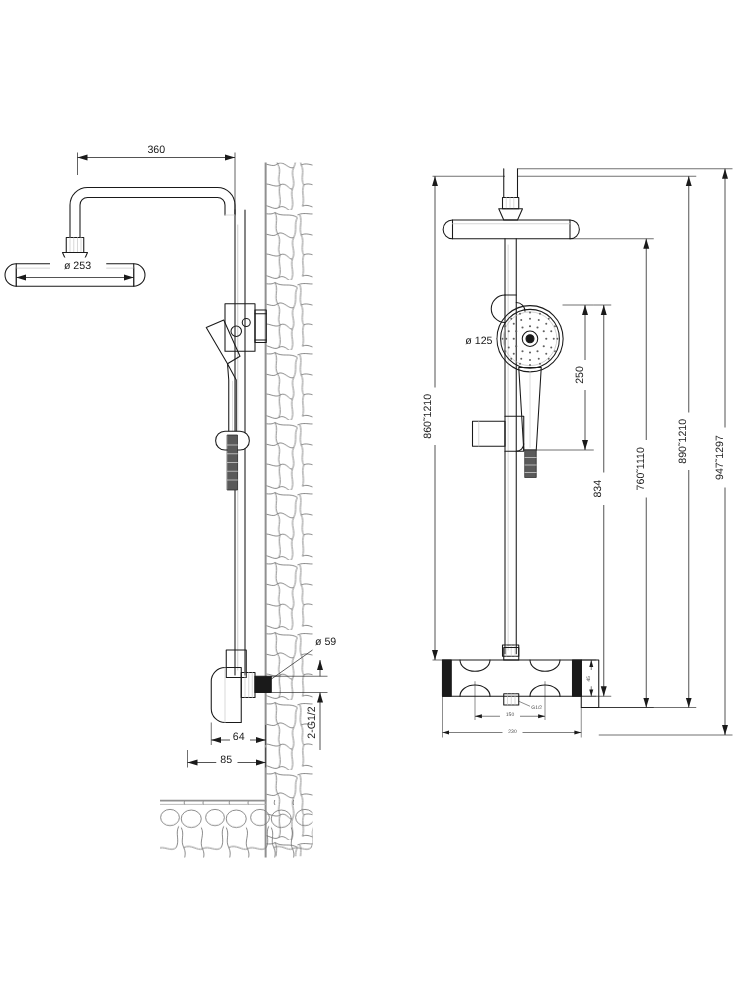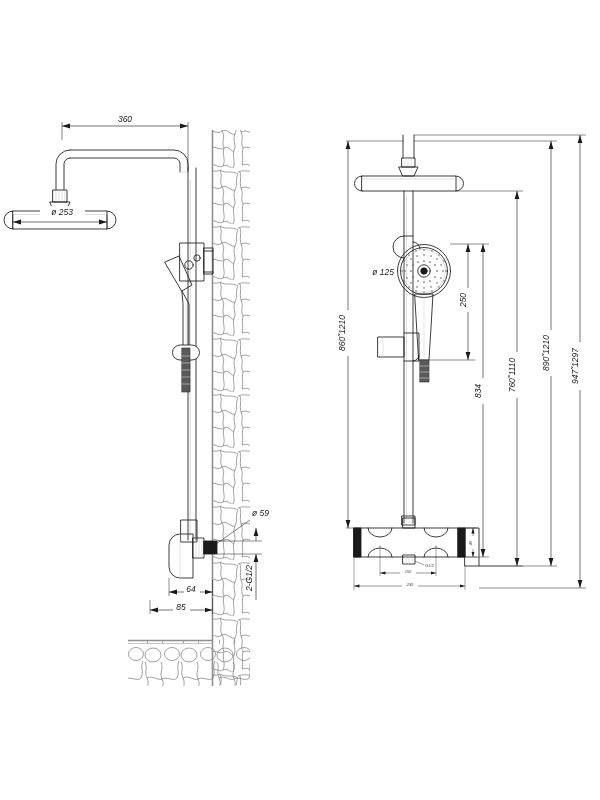--- a/index.html
+++ b/index.html
@@ -1,21 +1,21 @@
 <!DOCTYPE html>
 <html><head>
 <meta charset="utf-8">
 <style>
   html,body{margin:0;padding:0;background:#ffffff;}
   body{
     width:600px;height:800px;overflow:hidden;
     font-family:"Liberation Sans", sans-serif;
     color:#1a1a1a;
   }
-  #sheet{position:relative;width:600px;height:692px;background:#0ea5e9;font-style:italic;}
+  #sheet{position:relative;width:600px;height:692px;background:#0ea5e9;}
   svg{display:block;}
   .dimtext{
     font-family:"Liberation Sans", sans-serif;
     font-size:8.5px;
     fill:#1a1a1a;
   }
   .dimtext-xs{
     font-family:"Liberation Sans", sans-serif;
     font-size:4.0px;
     fill:#4a4a4a;

